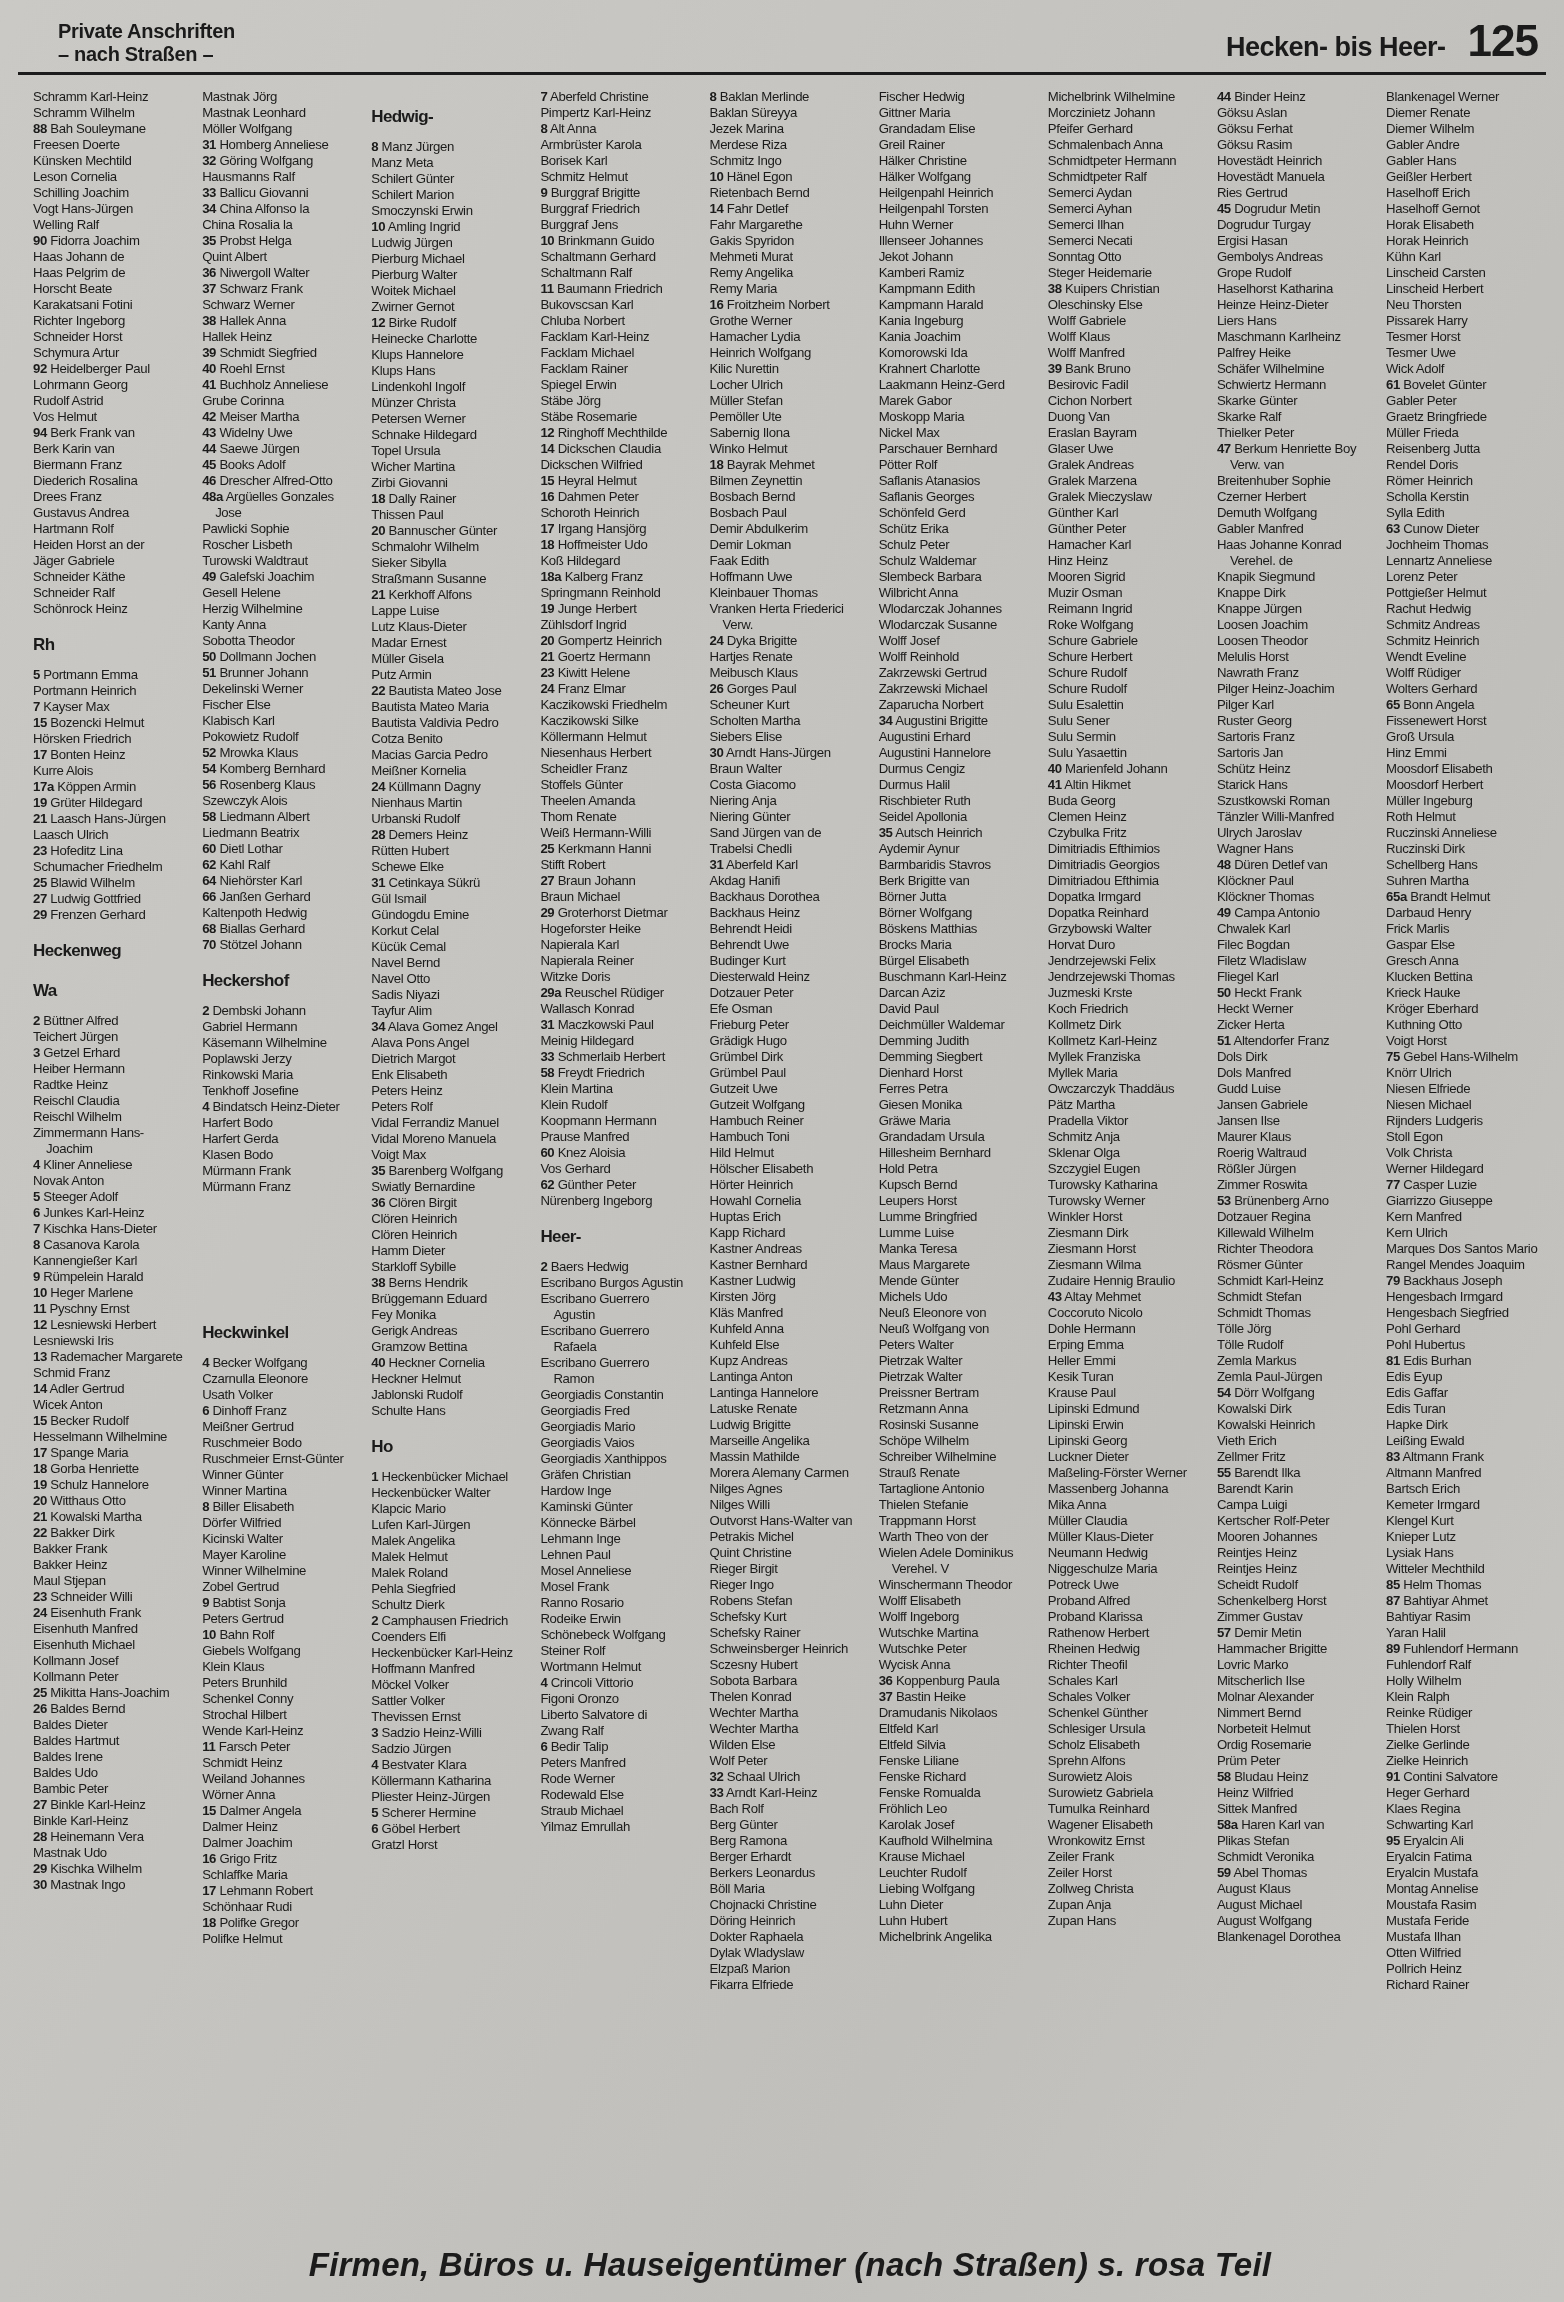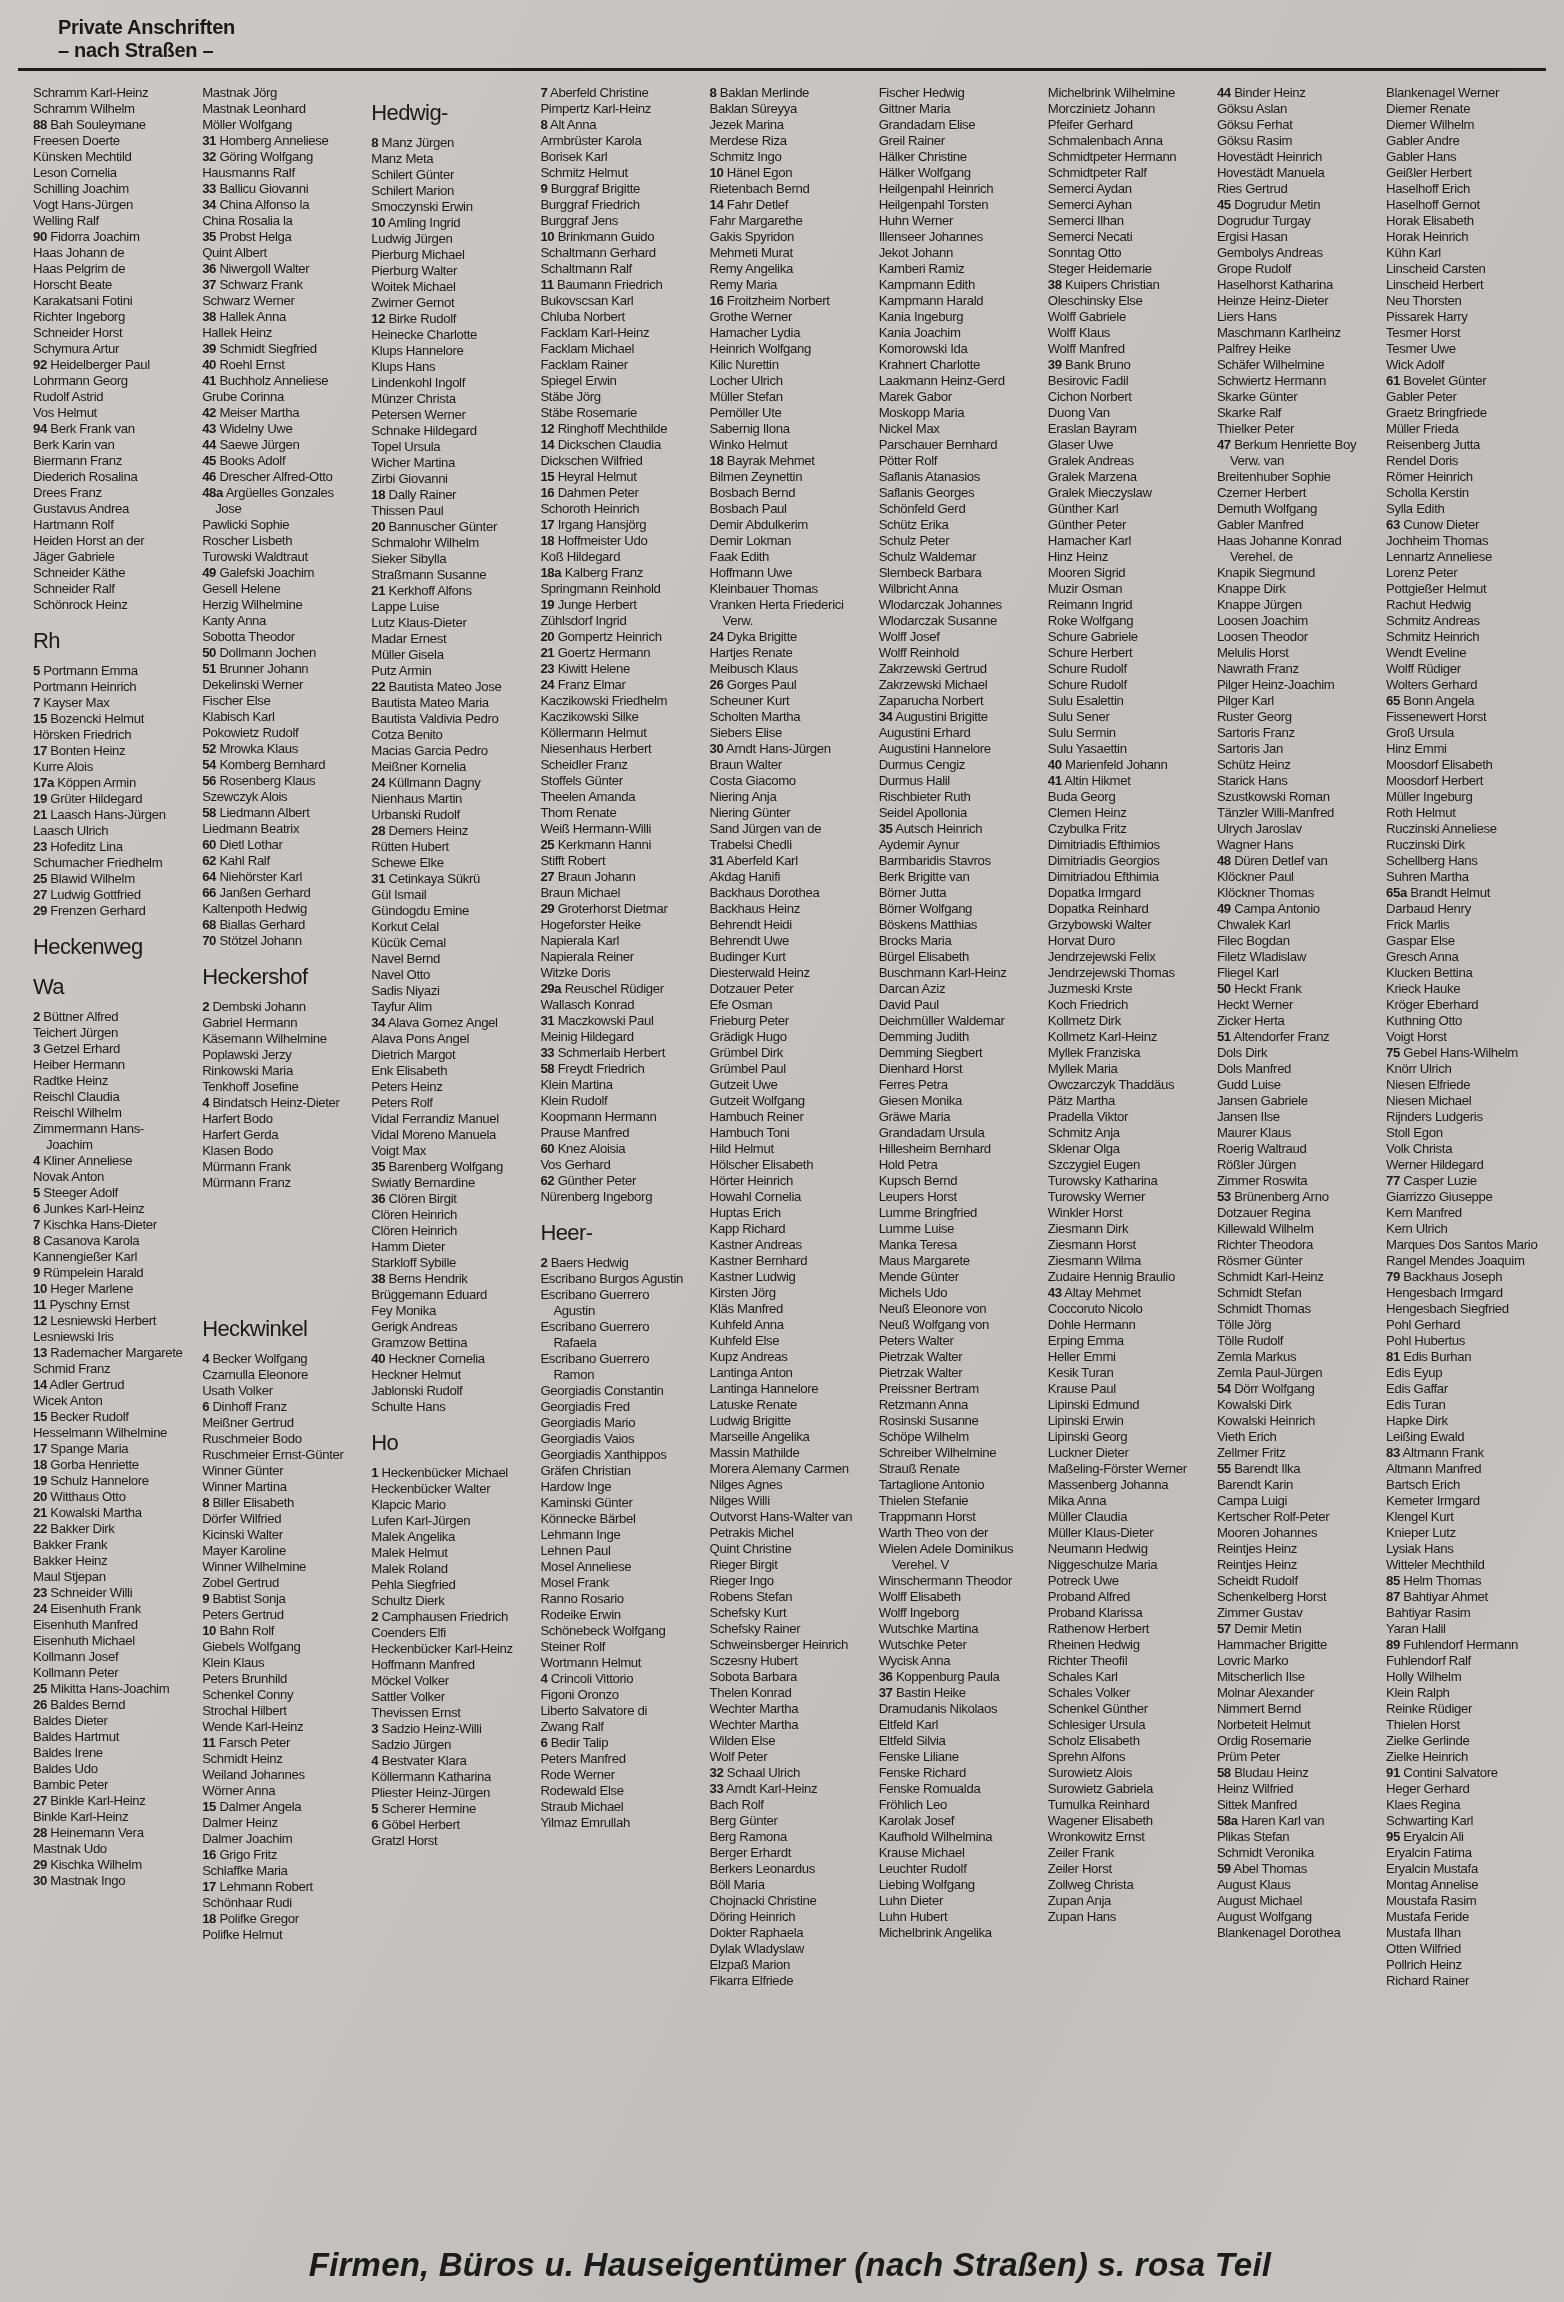--- a/index.html
+++ b/index.html
@@ -12,32 +12,36 @@
   .header{display:flex;justify-content:space-between;align-items:flex-end;padding:16px 26px 6px 26px;}
   .h-left{font-weight:700;font-size:20px;line-height:23px;letter-spacing:-0.3px;margin-left:32px;}
   .h-right{display:flex;align-items:baseline;gap:22px;}
   .range{font-weight:700;font-size:27px;letter-spacing:-0.5px;}
   .pagenum{font-weight:700;font-size:44px;letter-spacing:-1px;}
   .rule{height:3px;background:#1c1c1c;margin:0 18px;}
   .columns{display:flex;justify-content:space-between;padding:14px 26px 0 26px;}
   .col{flex:0 0 152px;width:152px;font-size:13.2px;line-height:16px;letter-spacing:-0.35px;font-weight:500;margin-left:7px;}
   .entry{padding-left:13px;text-indent:-13px;}
   .entry .num{font-weight:700;}
-  .street{font-weight:400;font-size:22px;line-height:24px;margin:16px 0 10px 0;letter-spacing:-0.6px;}
+  .street{font-weight:700;font-size:17px;line-height:24px;margin:16px 0 10px 0;letter-spacing:-0.6px;}
   .footer{position:absolute;left:16px;right:0;bottom:18px;text-align:center;
     font-weight:700;font-style:italic;font-size:33px;letter-spacing:0.2px;}
 </style>
 </head>
 <body>
 
 <div class="page">
   <div class="header">
     <div class="h-left">
       <div>Private Anschriften</div>
       <div>– nach Straßen –</div>
+    </div>
+    <div class="h-right">
+      <span class="range">Hecken- bis Heer-</span>
+      <span class="pagenum">125</span>
     </div>
   </div>
   <div class="rule"></div>
   <div class="columns" id="columns">
       <div class="col">
         <div class="entry">Schramm Karl-Heinz</div>
         <div class="entry">Schramm Wilhelm</div>
         <div class="entry"><span class="num">88</span> Bah Souleymane</div>
         <div class="entry">Freesen Doerte</div>
         <div class="entry">Künsken Mechtild</div>

